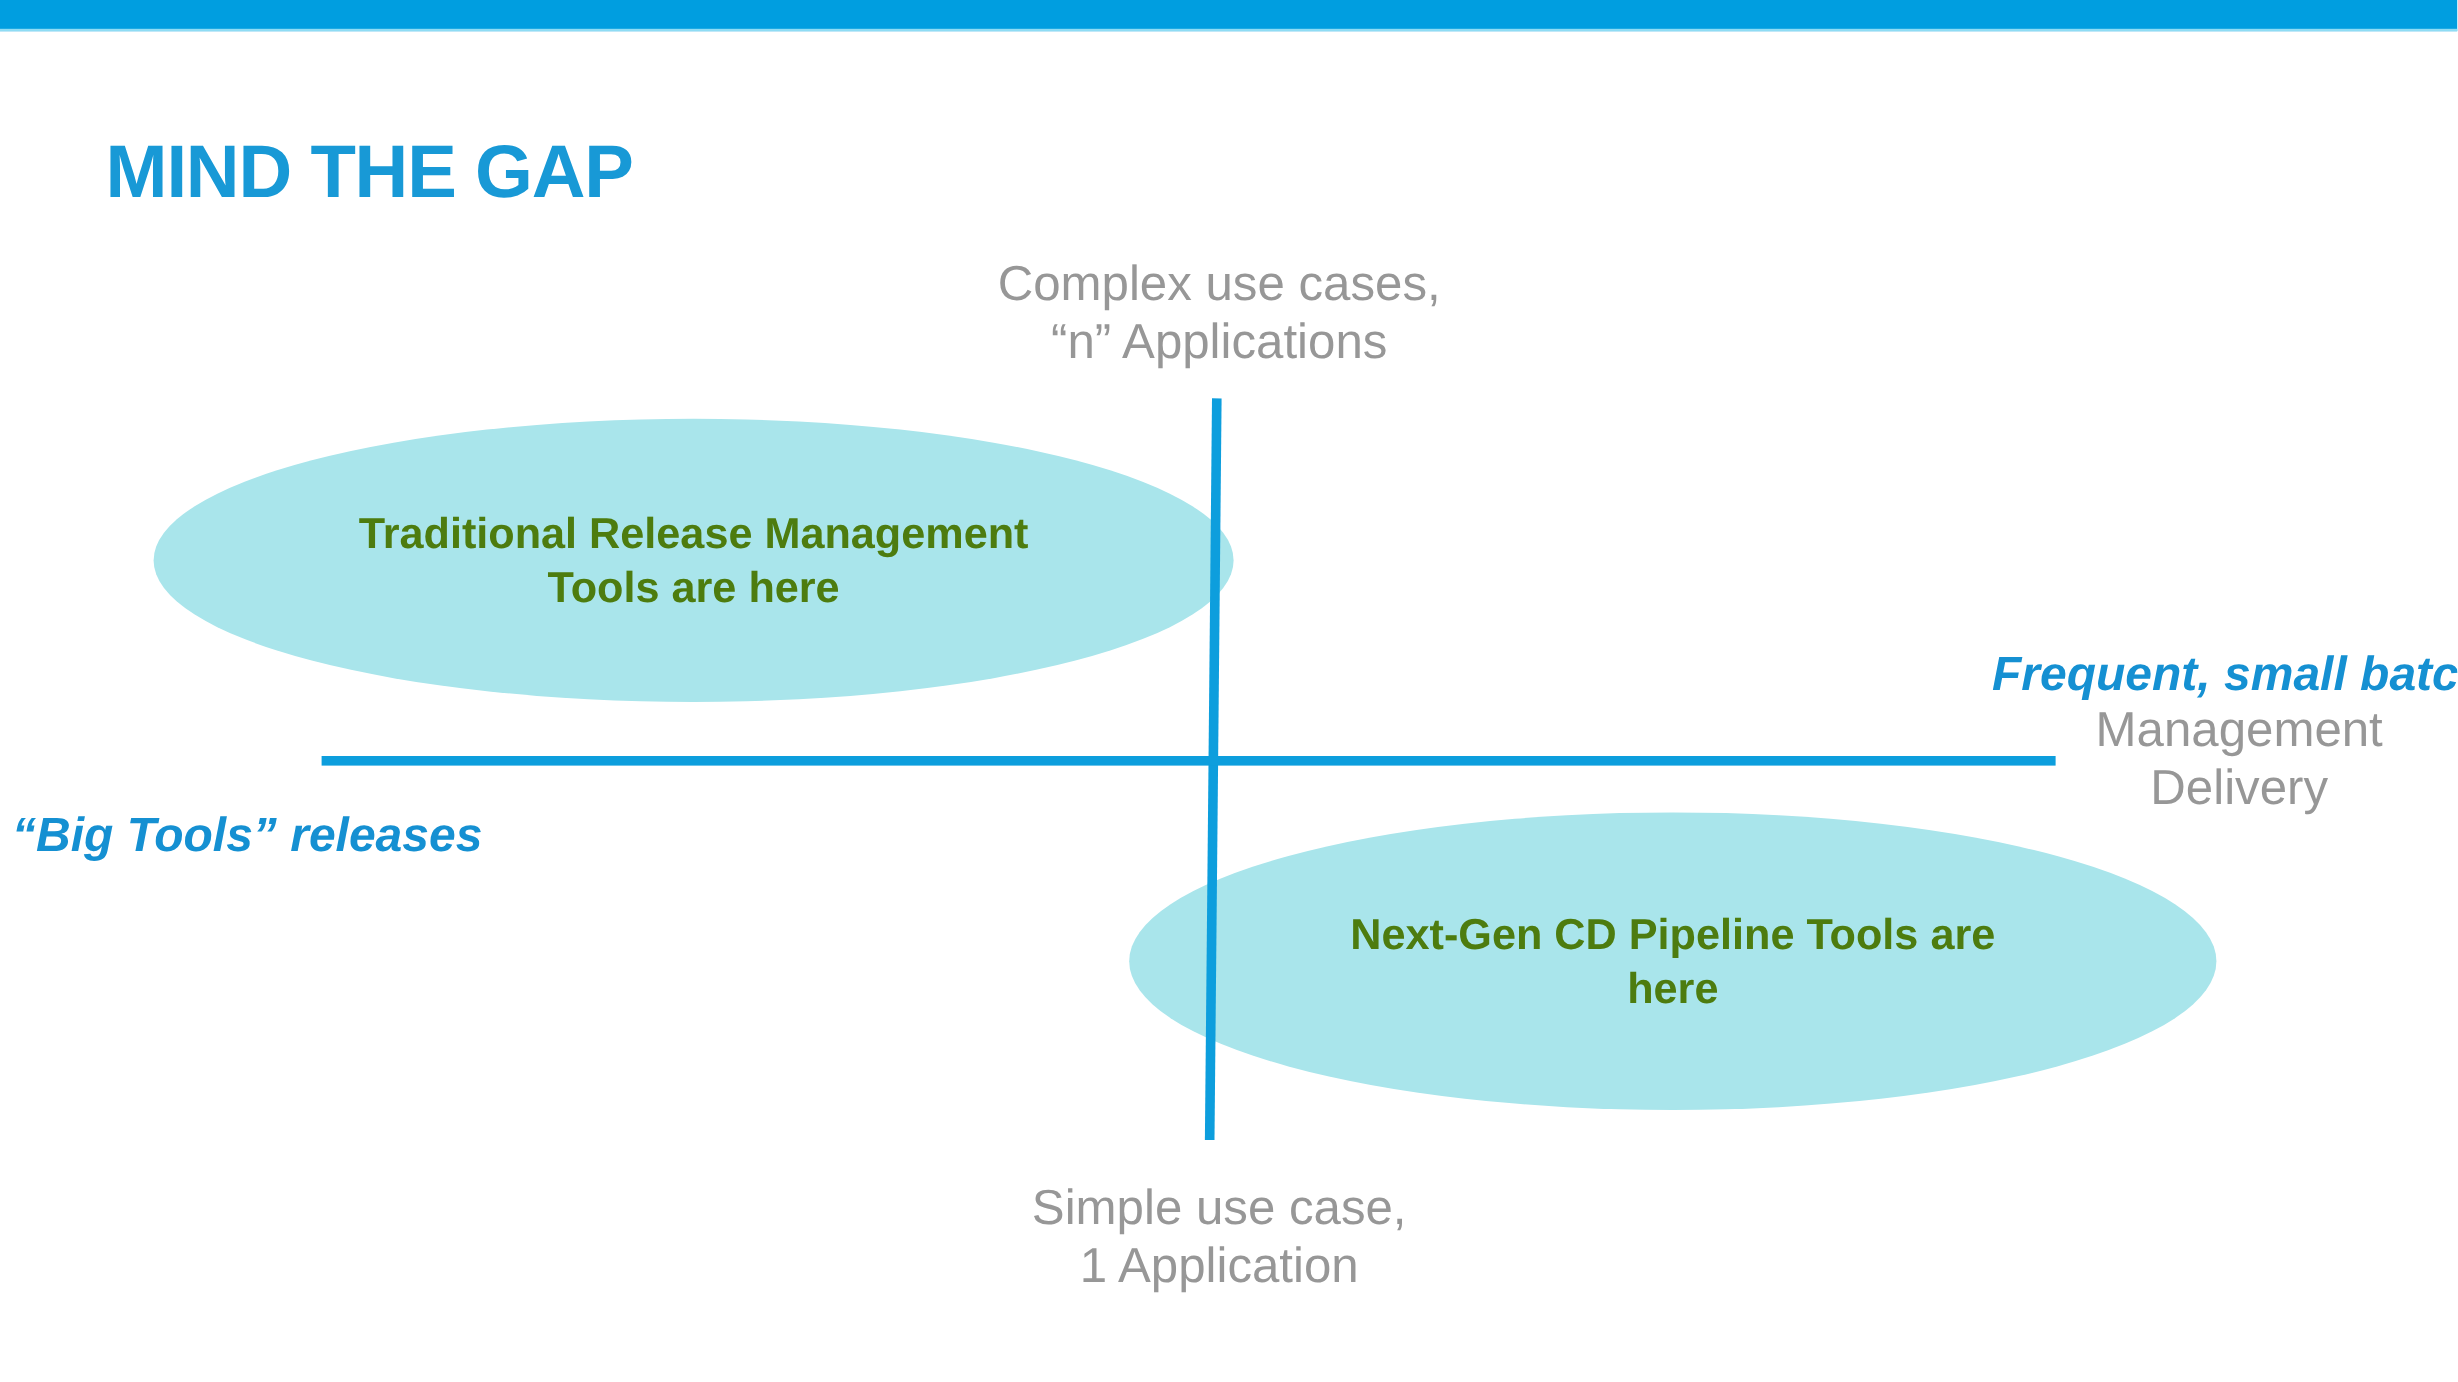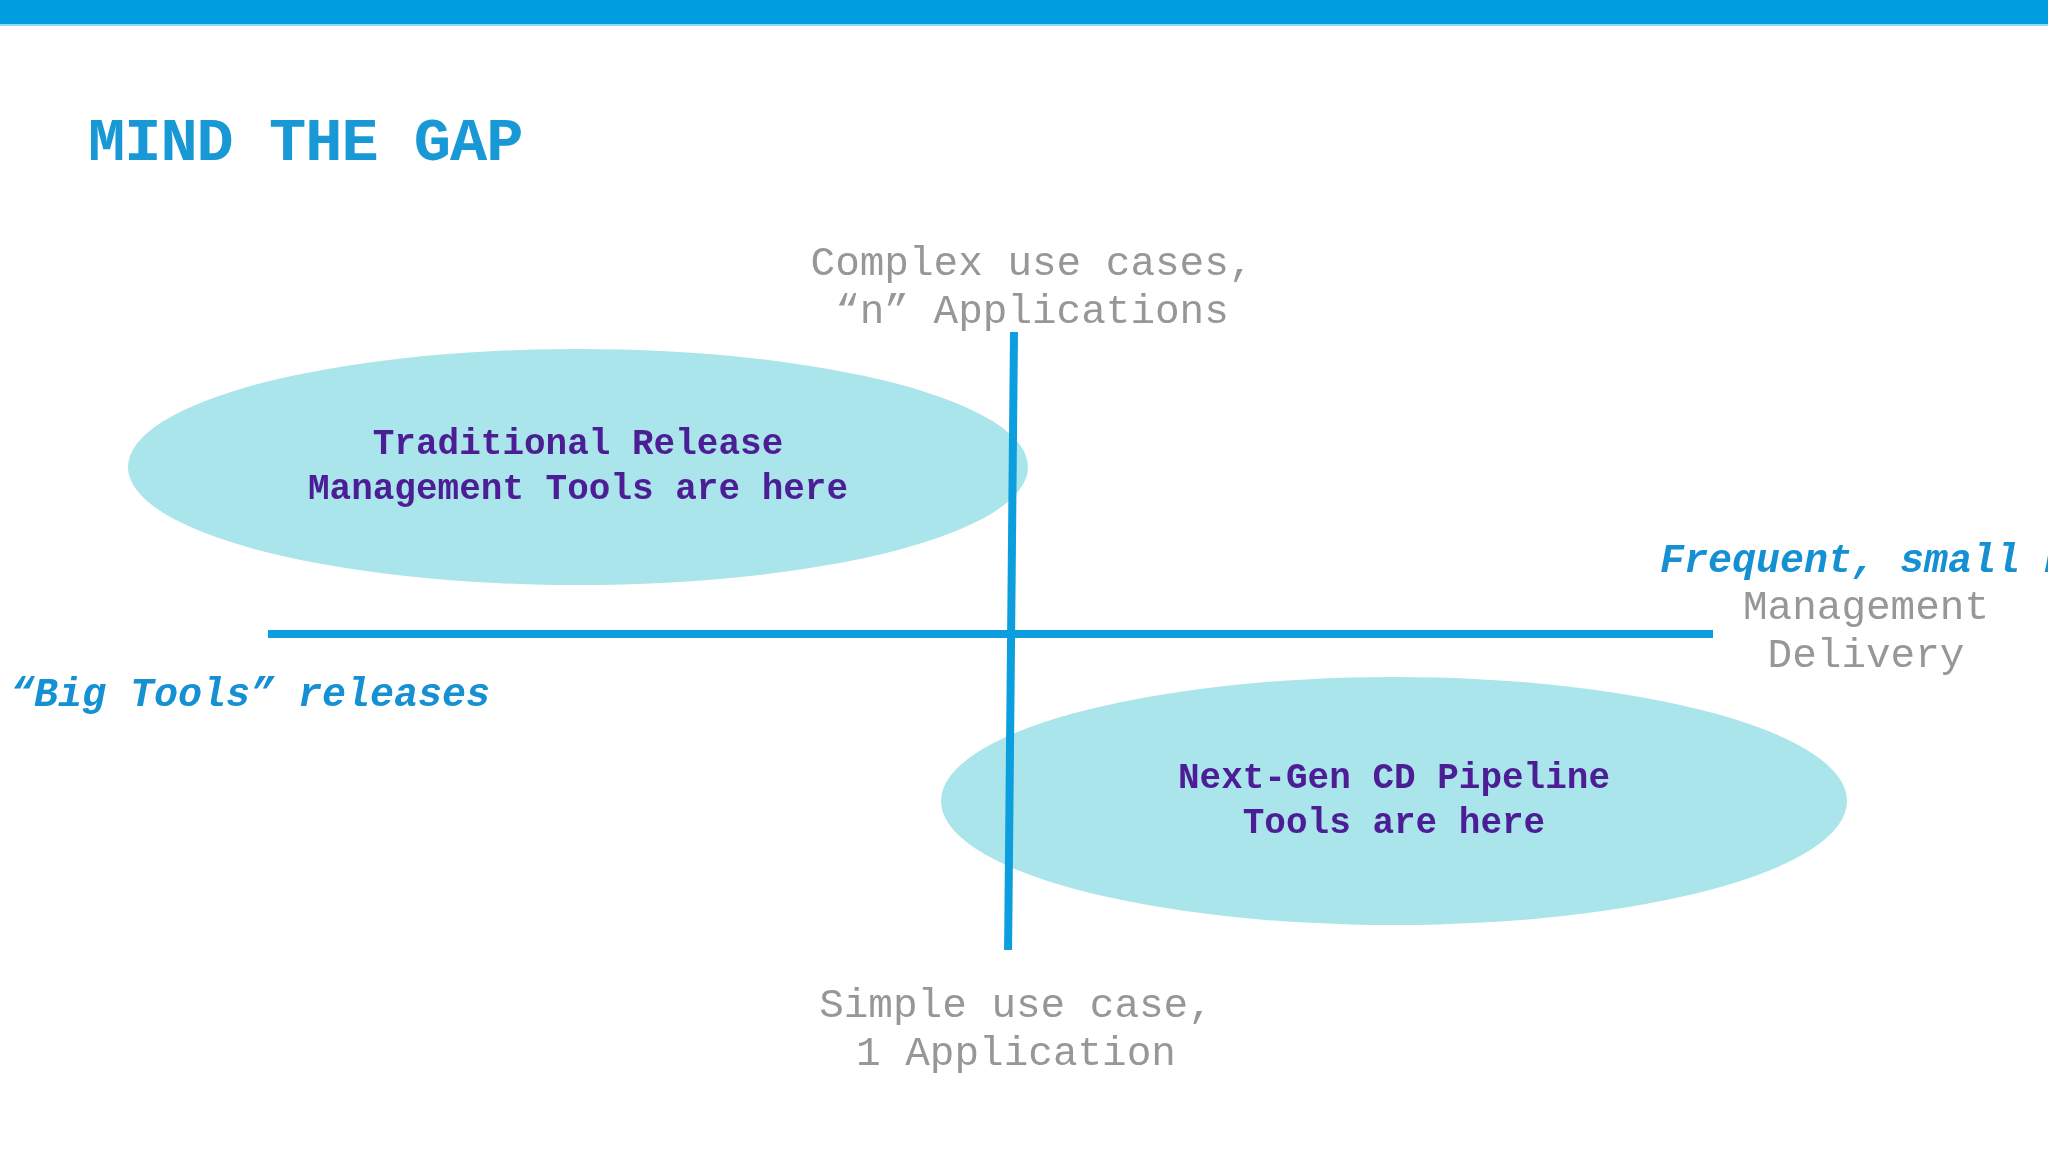--- a/index.html
+++ b/index.html
@@ -2,21 +2,21 @@
 <html><head>
 <meta charset="utf-8">
 <style>
   html, body { margin: 0; padding: 0; background: #ffffff; }
   .slide {
     position: relative;
     width: 2048px;
     height: 1152px;
     background: #ffffff;
     overflow: hidden;
-    font-family: Liberation Mono, monospace;
+    font-family: Liberation Sans, sans-serif;
   }
 
   .top-bar {
     position: absolute;
     left: 0; top: 0;
     width: 100%; height: 24px;
     background: #009EE0;
     border-bottom: 2px solid #8FDCF4;
   }
 
@@ -35,21 +35,21 @@
     border-radius: 50%;
     background: #A9E5EB;
     display: flex;
     align-items: center;
     justify-content: center;
     z-index: 1;
   }
   .bubble-1 { left: 128px; top: 349px; width: 900px; height: 236px; }
   .bubble-2 { left: 941px; top: 677px; width: 906px; height: 248px; }
   .bubble-text {
-    color: #4c1d95;
+    color: #4d7c0f;
     font-weight: 700;
     font-size: 36px;
     line-height: 45px;
     text-align: center;
   }
   .bubble-1 .bubble-text { width: 580px; }
   .bubble-2 .bubble-text { width: 560px; }
 
   .axis-line { position: absolute; background: #0D9EDD; z-index: 2; }
   .v-axis {
@@ -65,21 +65,21 @@
 
   .axis-label {
     position: absolute;
     color: #979797;
     font-size: 41px;
     line-height: 48px;
     text-align: center;
     white-space: pre-line;
     z-index: 3;
   }
-  .label-top    { left: 782px;  top: 212px; width: 500px; margin-top: 28px; }
+  .label-top    { left: 766px;  top: 212px; width: 500px; }
   .label-bottom { left: 766px;  top: 982px; width: 500px; }
   .label-left   { left: 0px;    top: 584px; width: 310px; }
   .label-right  { left: 1716px; top: 584px; width: 300px; }
 
   .axis-annotation {
     position: absolute;
     color: #1590D2;
     font-size: 40px;
     line-height: 44px;
     font-style: italic;

